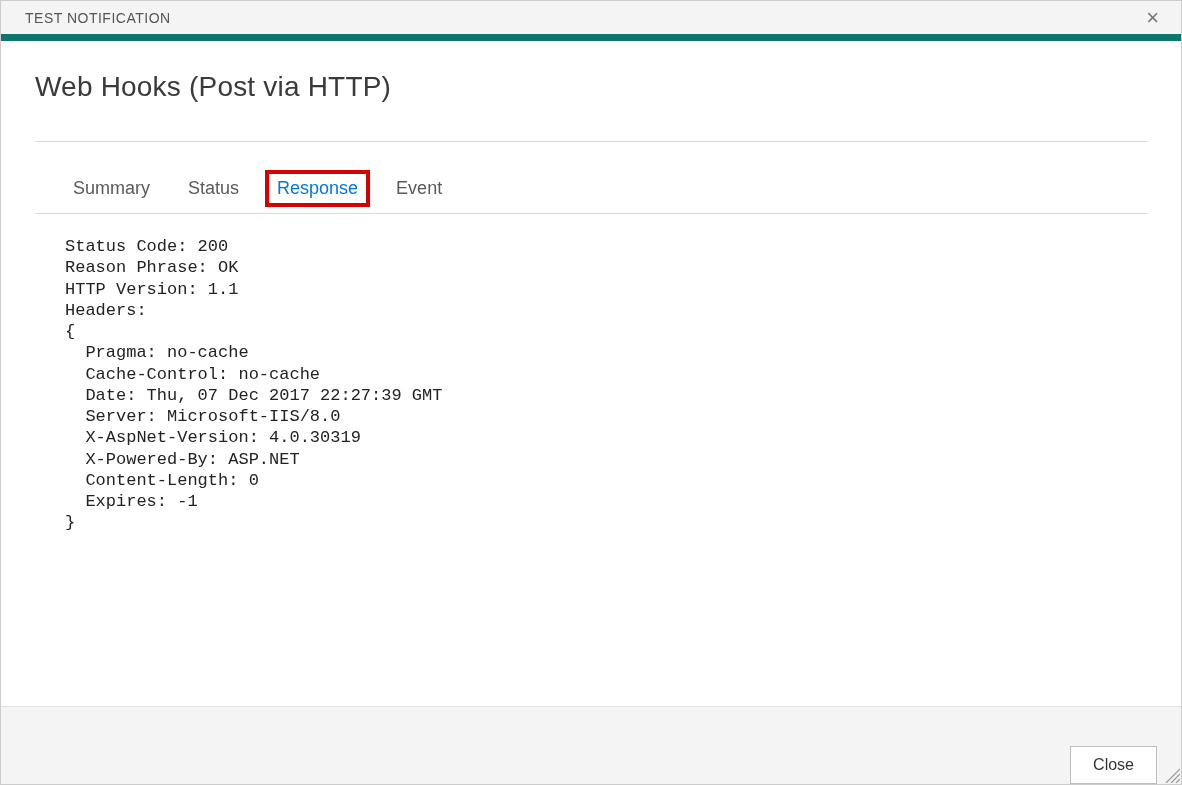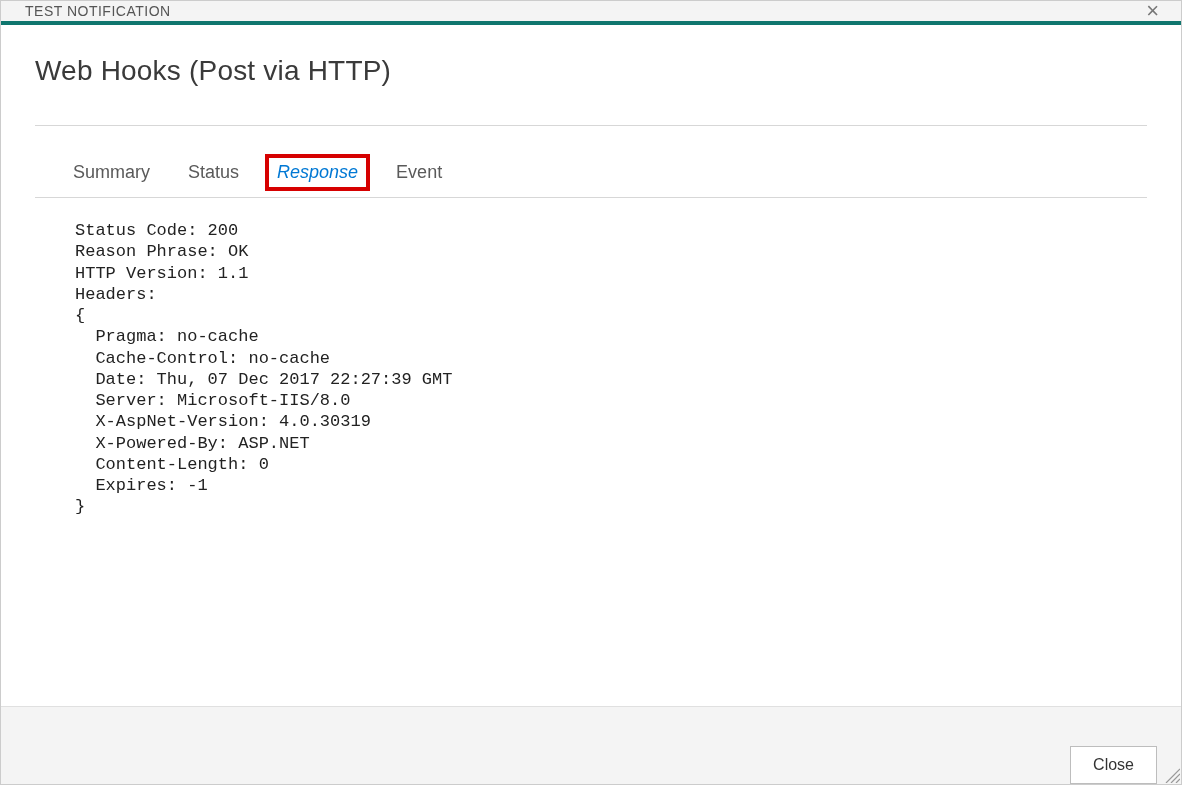--- a/index.html
+++ b/index.html
@@ -15,22 +15,22 @@
   .dialog {
     width: 1182px;
     height: 785px;
     border: 1px solid #ccc;
     display: flex;
     flex-direction: column;
     position: relative;
   }
   .dialog-header {
     background: #f4f4f4;
-    border-bottom: 4px solid #0f766e;
-    height: 24px;
+    border-bottom: 7px solid #0f766e;
+    height: 40px;
     display: flex;
     align-items: center;
     justify-content: space-between;
     padding: 0 14px 0 24px;
   }
   .dialog-header .title {
     font-size: 14px;
     letter-spacing: 0.5px;
     color: #555;
   }
@@ -71,29 +71,28 @@
     padding: 6px 10px;
     cursor: pointer;
     margin-right: 18px;
   }
   .tab.active {
     color: #0078d4;
   }
   .tab.highlight {
     outline: 4px solid #d60000;
     outline-offset: -2px;
-    font-style: italic;
   }
   .content-pre {
     font-family: "Consolas", "Courier New", monospace;
     font-size: 17px;
     line-height: 1.25;
     white-space: pre;
     color: #222;
-    margin: 22px 0 0 40px;
+    margin: 22px 0 0 30px;
   }
   .dialog-footer {
     background: #f4f4f4;
     border-top: 1px solid #e0e0e0;
     height: 78px;
     display: flex;
     align-items: flex-end;
     justify-content: flex-end;
     padding: 0 24px;
     position: relative;

